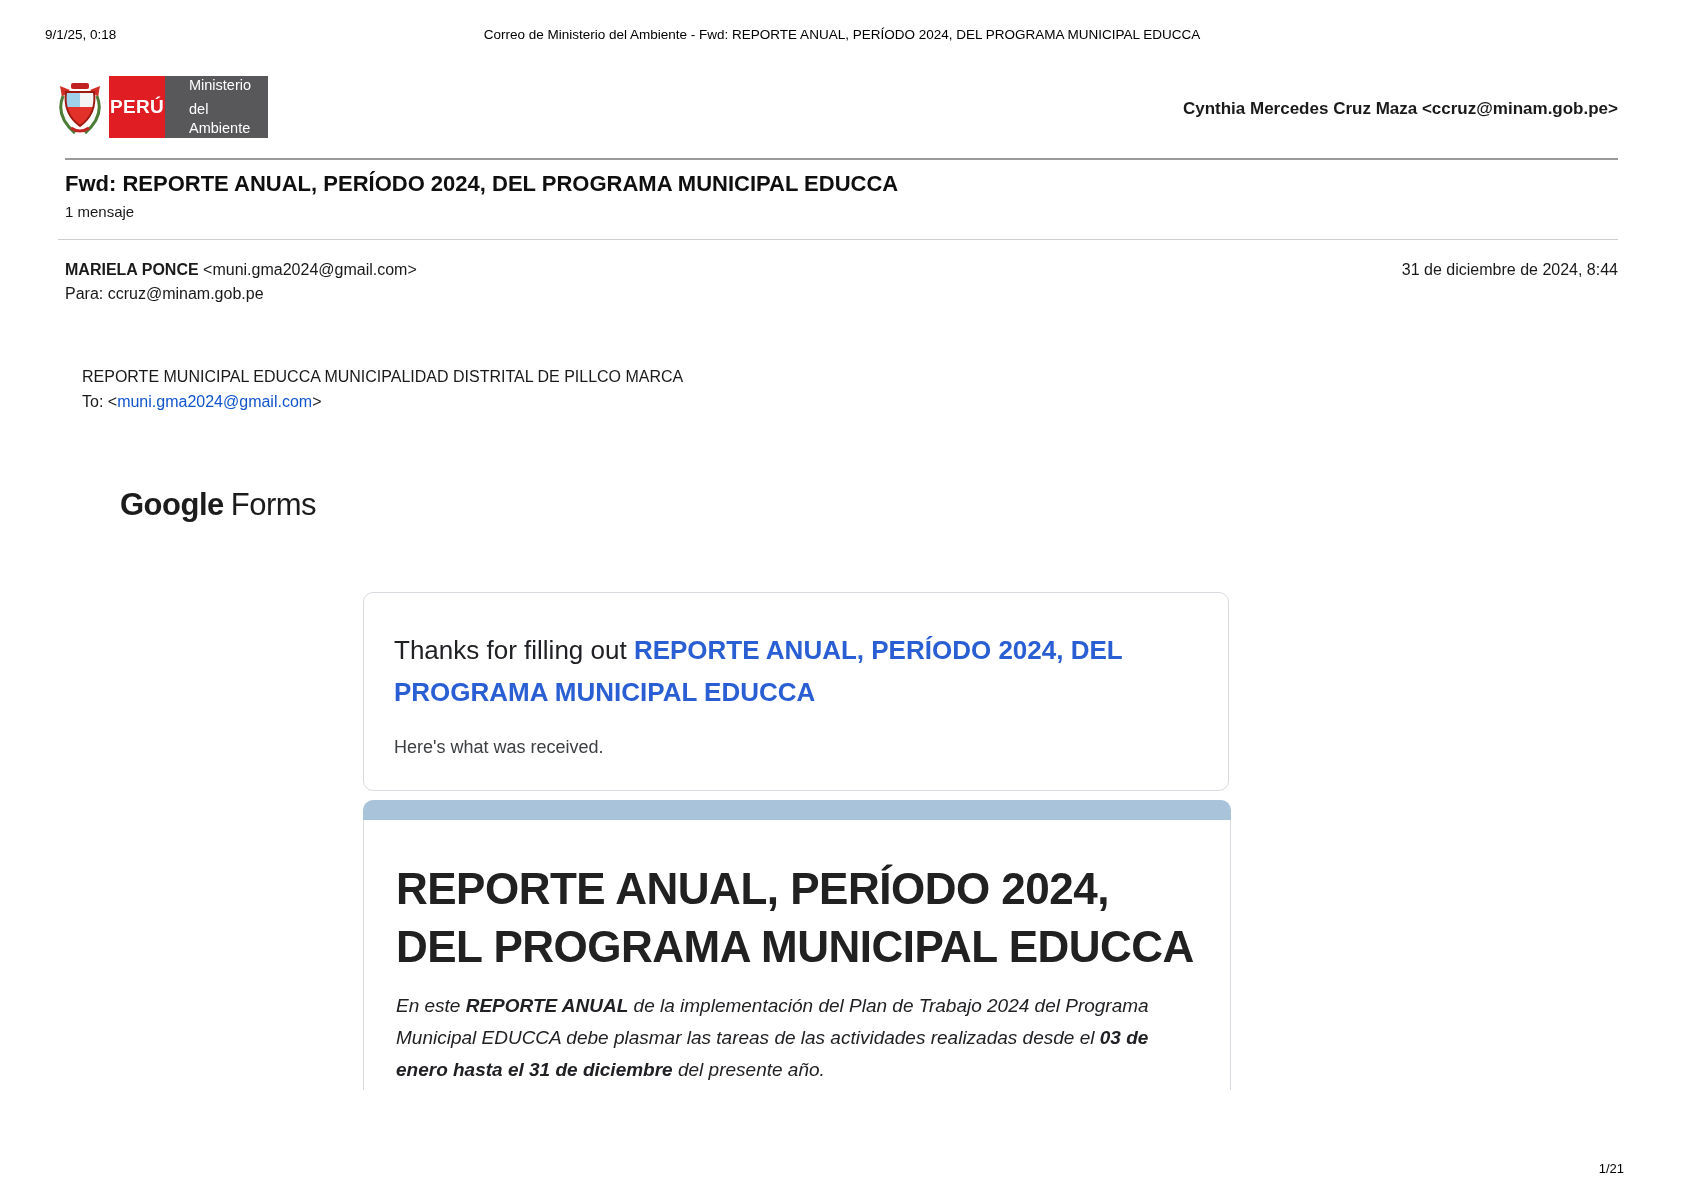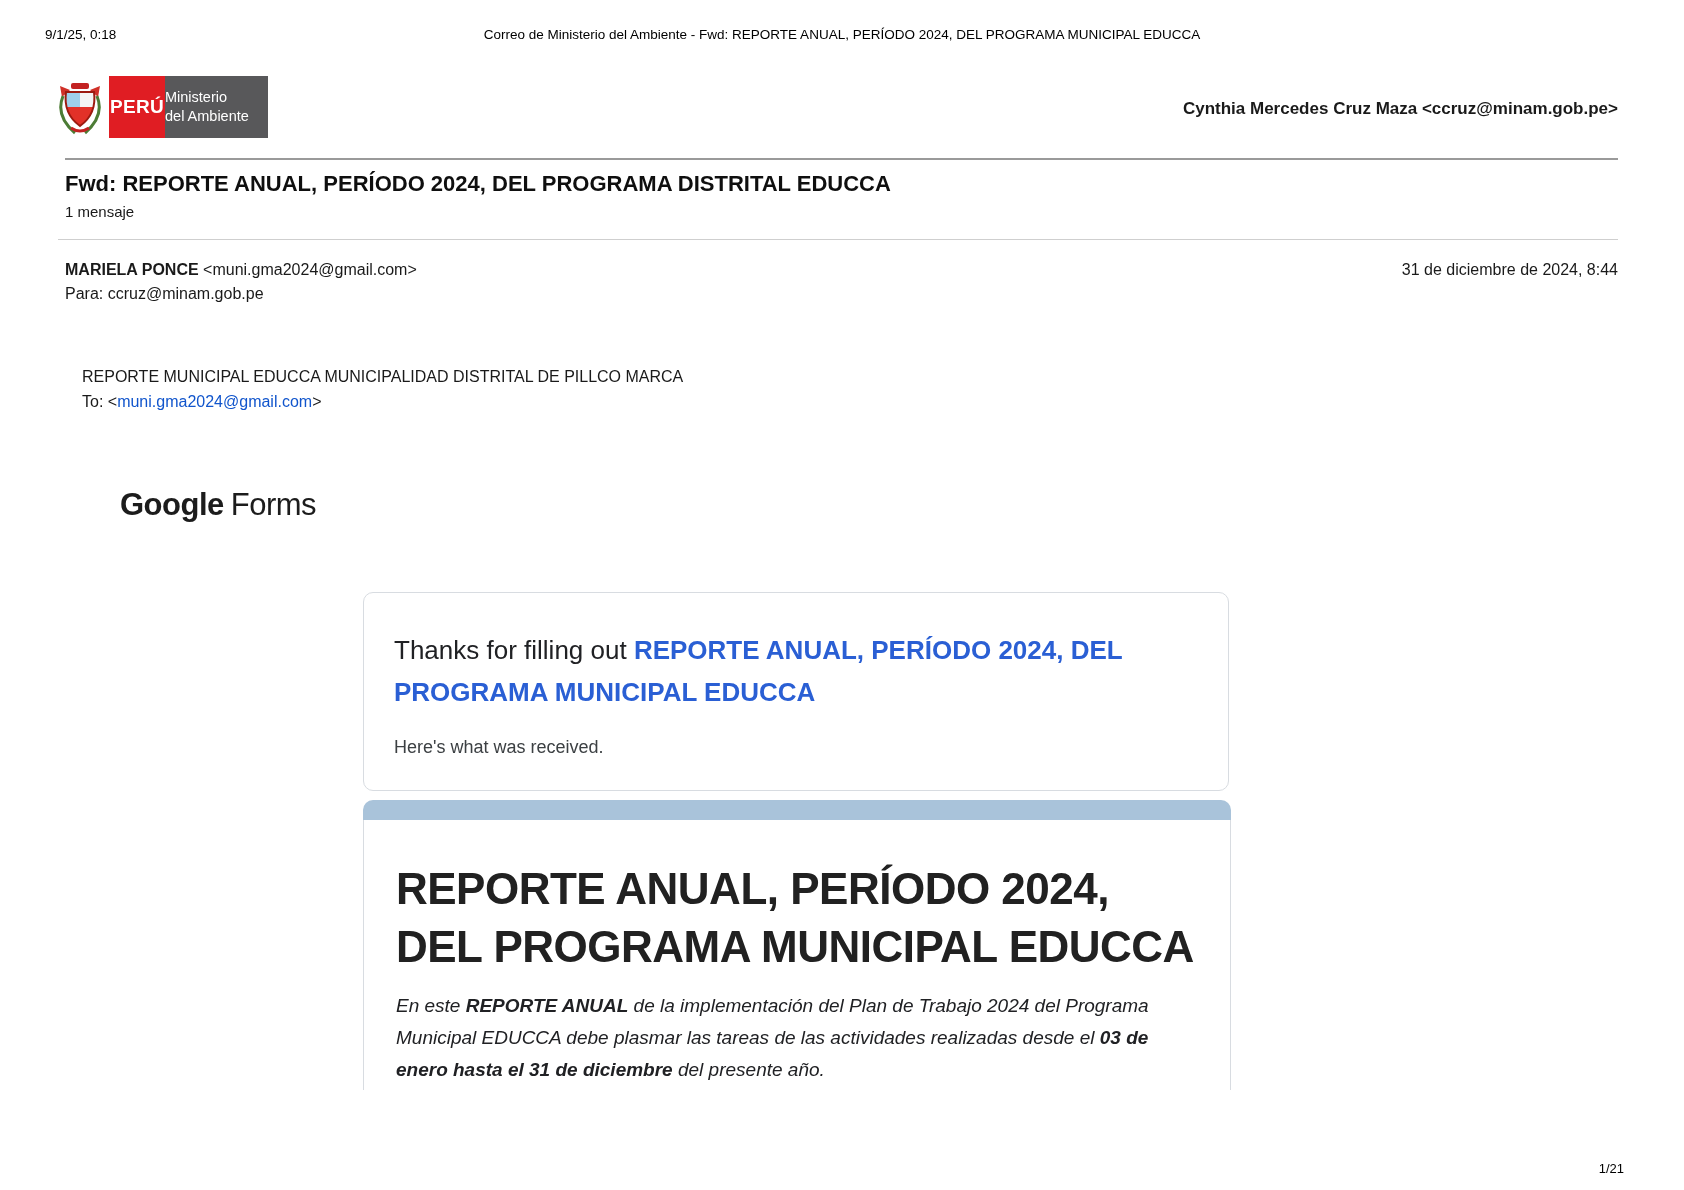--- a/index.html
+++ b/index.html
@@ -10,21 +10,21 @@
   
   .ph-left { position:absolute; left:45px; top:27px; font-size:13.5px; color:#000; }
   .ph-title { position:absolute; left:0; right:0; top:27px; text-align:center; font-size:13.5px; color:#000; }
   .pf-url { position:absolute; left:45px; top:1161px; font-size:13px; color:#000; }
   .pf-page { position:absolute; right:60px; top:1161px; font-size:13px; color:#000; }
 
   
   .logo { position:absolute; left:57px; top:76px; height:62px; display:flex; align-items:stretch; }
   .coat { width:46px; height:62px; margin-right:6px; display:flex; align-items:center; justify-content:center; }
   .peru-red { width:56px; background:var(--peru-red,#e01d23); color:#fff; display:flex; align-items:center; justify-content:center; font-weight:bold; font-size:19px; letter-spacing:.3px; }
-  .min-gray { width:103px; background:var(--ministry-gray,#58585a); color:#fff; font-size:14.5px; line-height:19px; display:flex; flex-direction:column; justify-content:center; padding-left:0; }
+  .min-gray { width:103px; background:var(--ministry-gray,#58585a); color:#fff; font-size:14.5px; line-height:19px; display:flex; flex-direction:column; justify-content:space-between; padding-left:24px; }
 
   .acct { position:absolute; right:66px; top:99px; font-size:17px; font-weight:bold; color:#1a1a1a; }
 
   .hr1 { position:absolute; left:65px; right:66px; top:158px; border-top:2px solid #9a9a9a; }
   .hr2 { position:absolute; left:58px; right:66px; top:239px; border-top:1px solid #cfcfcf; }
 
   .subject { position:absolute; left:65px; top:171px; font-size:22px; font-weight:bold; color:#0f0f0f; }
   .msgcount { position:absolute; left:65px; top:203px; font-size:15px; color:#1a1a1a; }
 
   .from-row { position:absolute; left:65px; top:261px; font-size:16px; color:#1a1a1a; }
@@ -84,21 +84,21 @@
     <div class="min-gray">
       <div>Ministerio</div>
       <div>del Ambiente</div>
     </div>
   </div>
 
   <div class="acct">Cynthia Mercedes Cruz Maza &lt;ccruz@minam.gob.pe&gt;</div>
 
   <div class="hr1"></div>
 
-  <div class="subject">Fwd: REPORTE ANUAL, PERÍODO 2024, DEL PROGRAMA DISTRITAL EDUCCA</div>
+  <div class="subject">Fwd: REPORTE ANUAL, PERÍODO 2024, DEL PROGRAMA MUNICIPAL EDUCCA</div>
   <div class="msgcount">1 mensaje</div>
 
   <div class="hr2"></div>
 
   <div class="from-row">
     <span class="from-name">MARIELA PONCE</span><span> &lt;muni.gma2024@gmail.com&gt;</span>
   </div>
   <div class="date">31 de diciembre de 2024, 8:44</div>
   <div class="para-line">Para: ccruz@minam.gob.pe</div>
 

